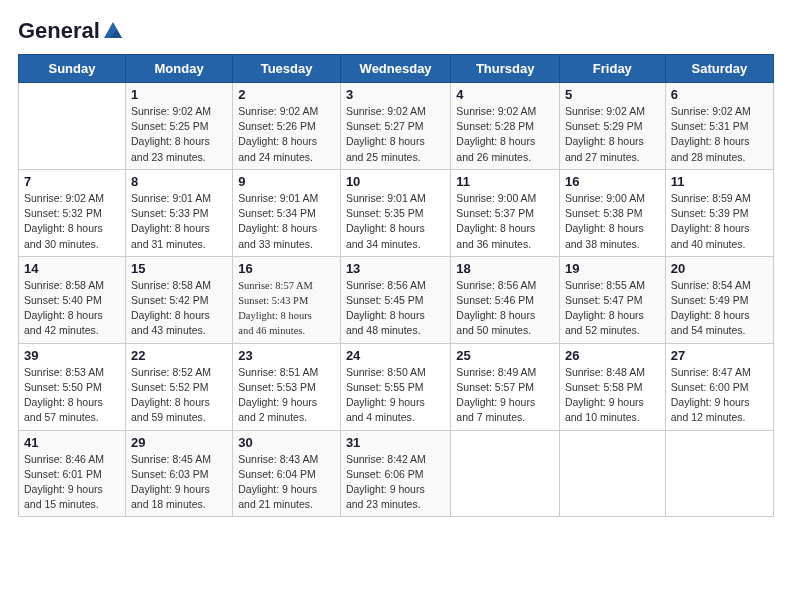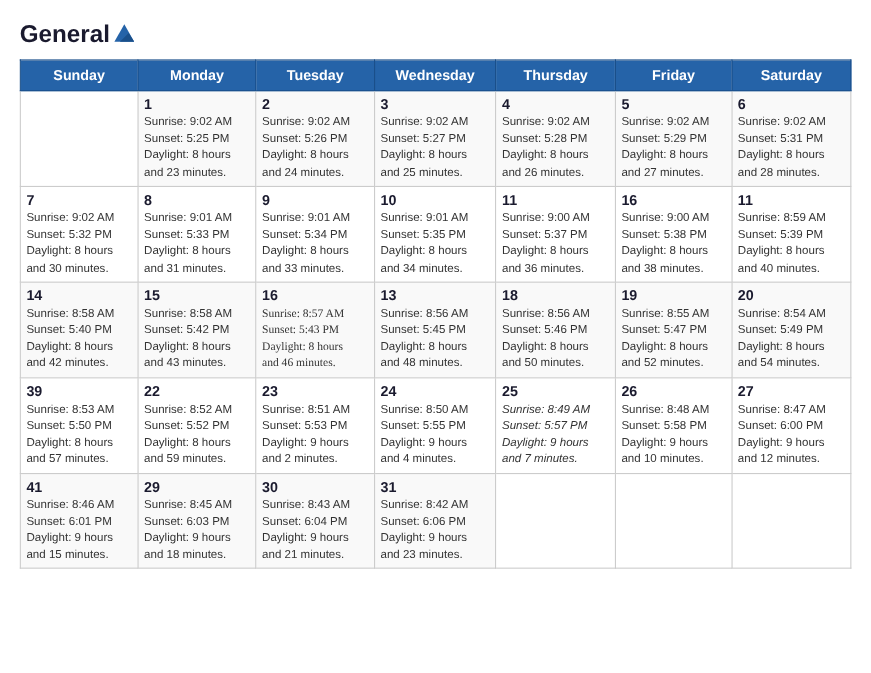--- a/index.html
+++ b/index.html
@@ -289,21 +289,21 @@
           </td>
           <td>
             <span class="day-number">24</span>
             <div class="day-info" style="white-space: pre-line;">Sunrise: 8:50 AM
 Sunset: 5:55 PM
 Daylight: 9 hours
 and 4 minutes.</div>
           </td>
           <td>
             <span class="day-number">25</span>
-            <div class="day-info" style="white-space: pre-line; font-style: italic;">Sunrise: 8:49 AM
+            <div class="day-info" style="white-space: pre-line;">Sunrise: 8:49 AM
 Sunset: 5:57 PM
 Daylight: 9 hours
 and 7 minutes.</div>
           </td>
           <td>
             <span class="day-number">26</span>
             <div class="day-info" style="white-space: pre-line;">Sunrise: 8:48 AM
 Sunset: 5:58 PM
 Daylight: 9 hours
 and 10 minutes.</div>

